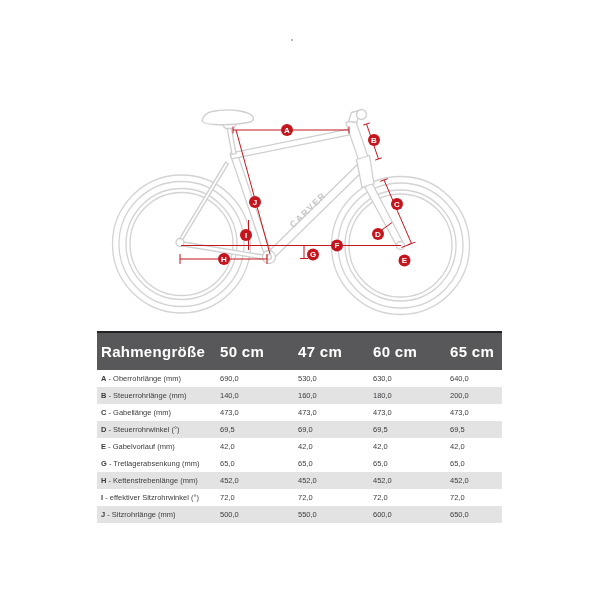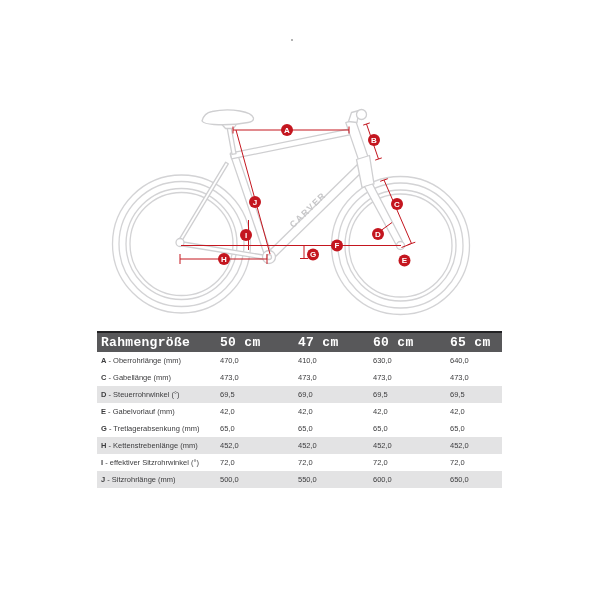--- a/index.html
+++ b/index.html
@@ -14,22 +14,22 @@
   svg text { user-select:none; }
 
   
   .geo-table {
     position:absolute; left:97px; top:331px; width:405px;
     border-top:2px solid #222224;
   }
   .thead {
     display:grid; grid-template-columns:123px 78px 75px 77px 52px;
     background:#58585a; color:#ffffff;
-    font-weight:bold; font-size:13px; letter-spacing:0.3px;
-    height:19px; align-items:center;font-family:Liberation Mono, monospace;
+    font-weight:bold; font-size:15px; letter-spacing:0.3px;
+    height:37px; align-items:center;
   }
   .thead .cell.label { padding-left:4px; }
   .trow {
     display:grid; grid-template-columns:123px 78px 75px 77px 52px;
     height:17px; line-height:11px; align-items:center;
     font-size:7.5px; color:#3c3c3e; background:#ffffff;
     white-space:nowrap;
   }
   .trow.alt { background:#e3e3e4; }
   .trow .label { padding-left:4px; }
@@ -185,24 +185,31 @@
     <div class="thead">
       <div class="cell label">Rahmengröße</div>
       <div class="cell">50 cm</div>
       <div class="cell">47 cm</div>
       <div class="cell">60 cm</div>
       <div class="cell">65 cm</div>
     </div>
     <div>
         <div class="trow">
           <div class="cell label"><b>A</b> - Oberrohrlänge (mm)</div>
-          <div class="cell val">470,0</div>
-          <div class="cell val">410,0</div>
+          <div class="cell val">690,0</div>
+          <div class="cell val">530,0</div>
           <div class="cell val">630,0</div>
           <div class="cell val">640,0</div>
+        </div>
+        <div class="trow alt">
+          <div class="cell label"><b>B</b> - Steuerrohrlänge (mm)</div>
+          <div class="cell val">140,0</div>
+          <div class="cell val">160,0</div>
+          <div class="cell val">180,0</div>
+          <div class="cell val">200,0</div>
         </div>
         <div class="trow">
           <div class="cell label"><b>C</b> - Gabellänge (mm)</div>
           <div class="cell val">473,0</div>
           <div class="cell val">473,0</div>
           <div class="cell val">473,0</div>
           <div class="cell val">473,0</div>
         </div>
         <div class="trow alt">
           <div class="cell label"><b>D</b> - Steuerrohrwinkel (°)</div>

